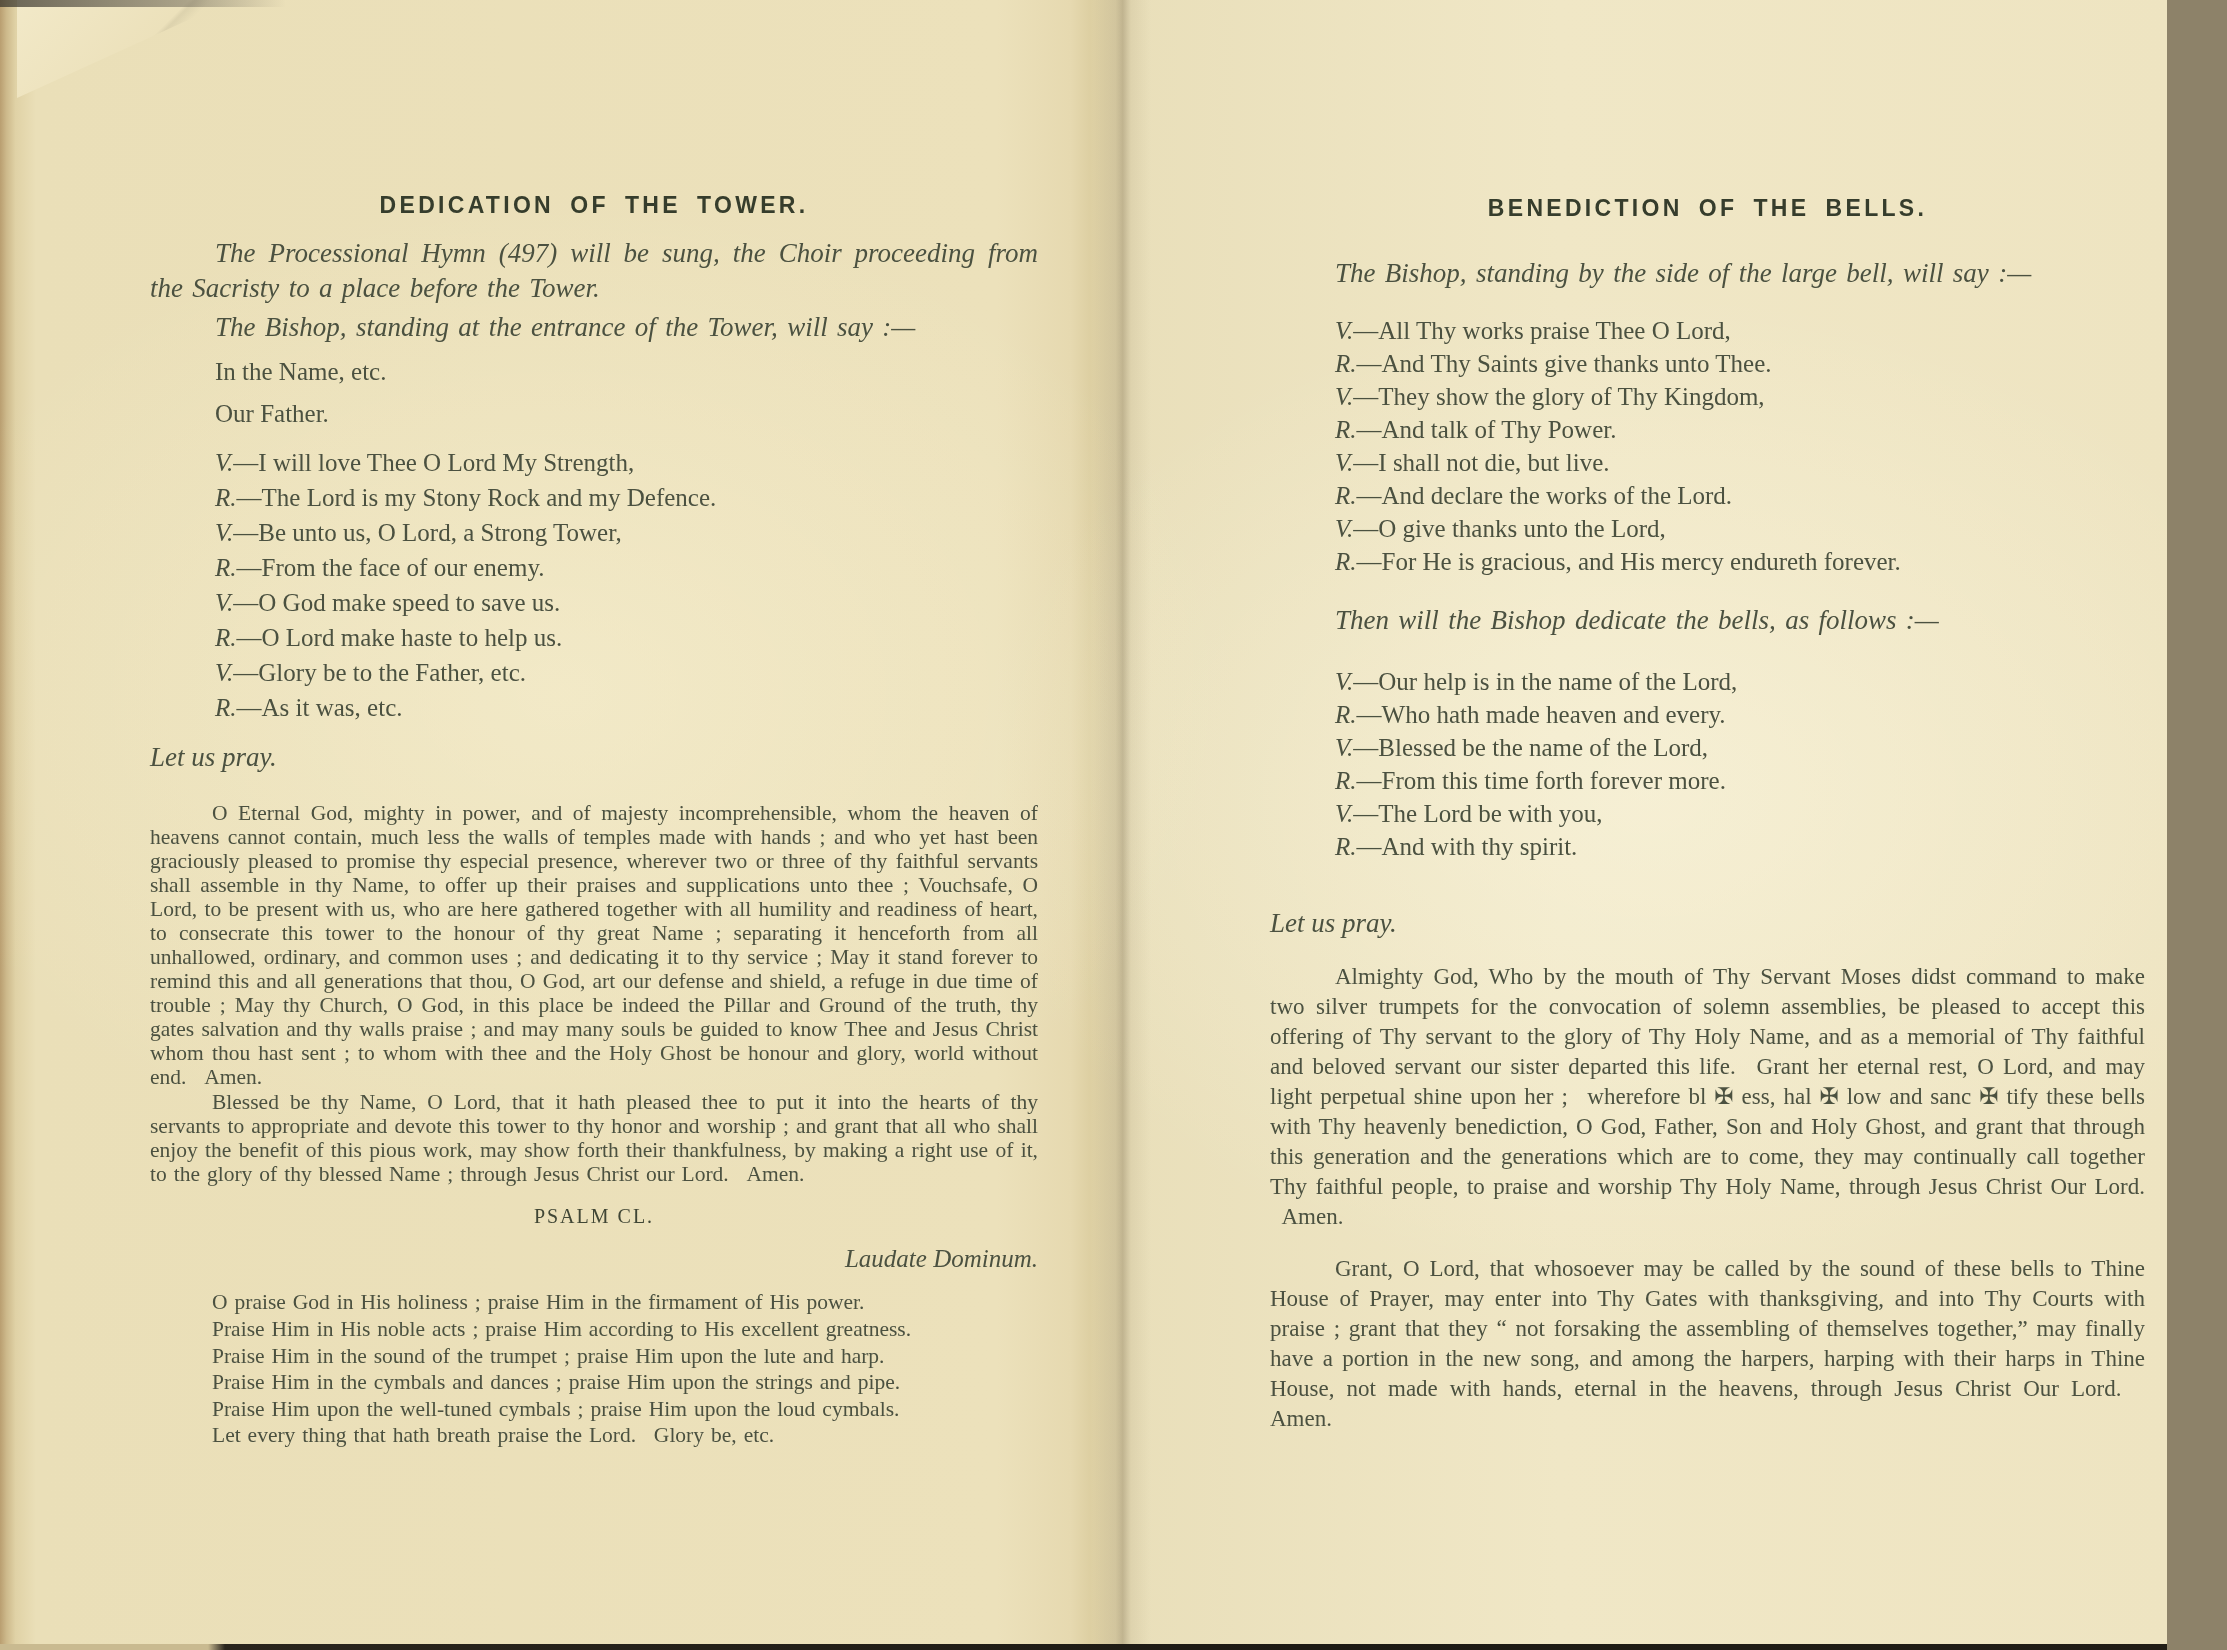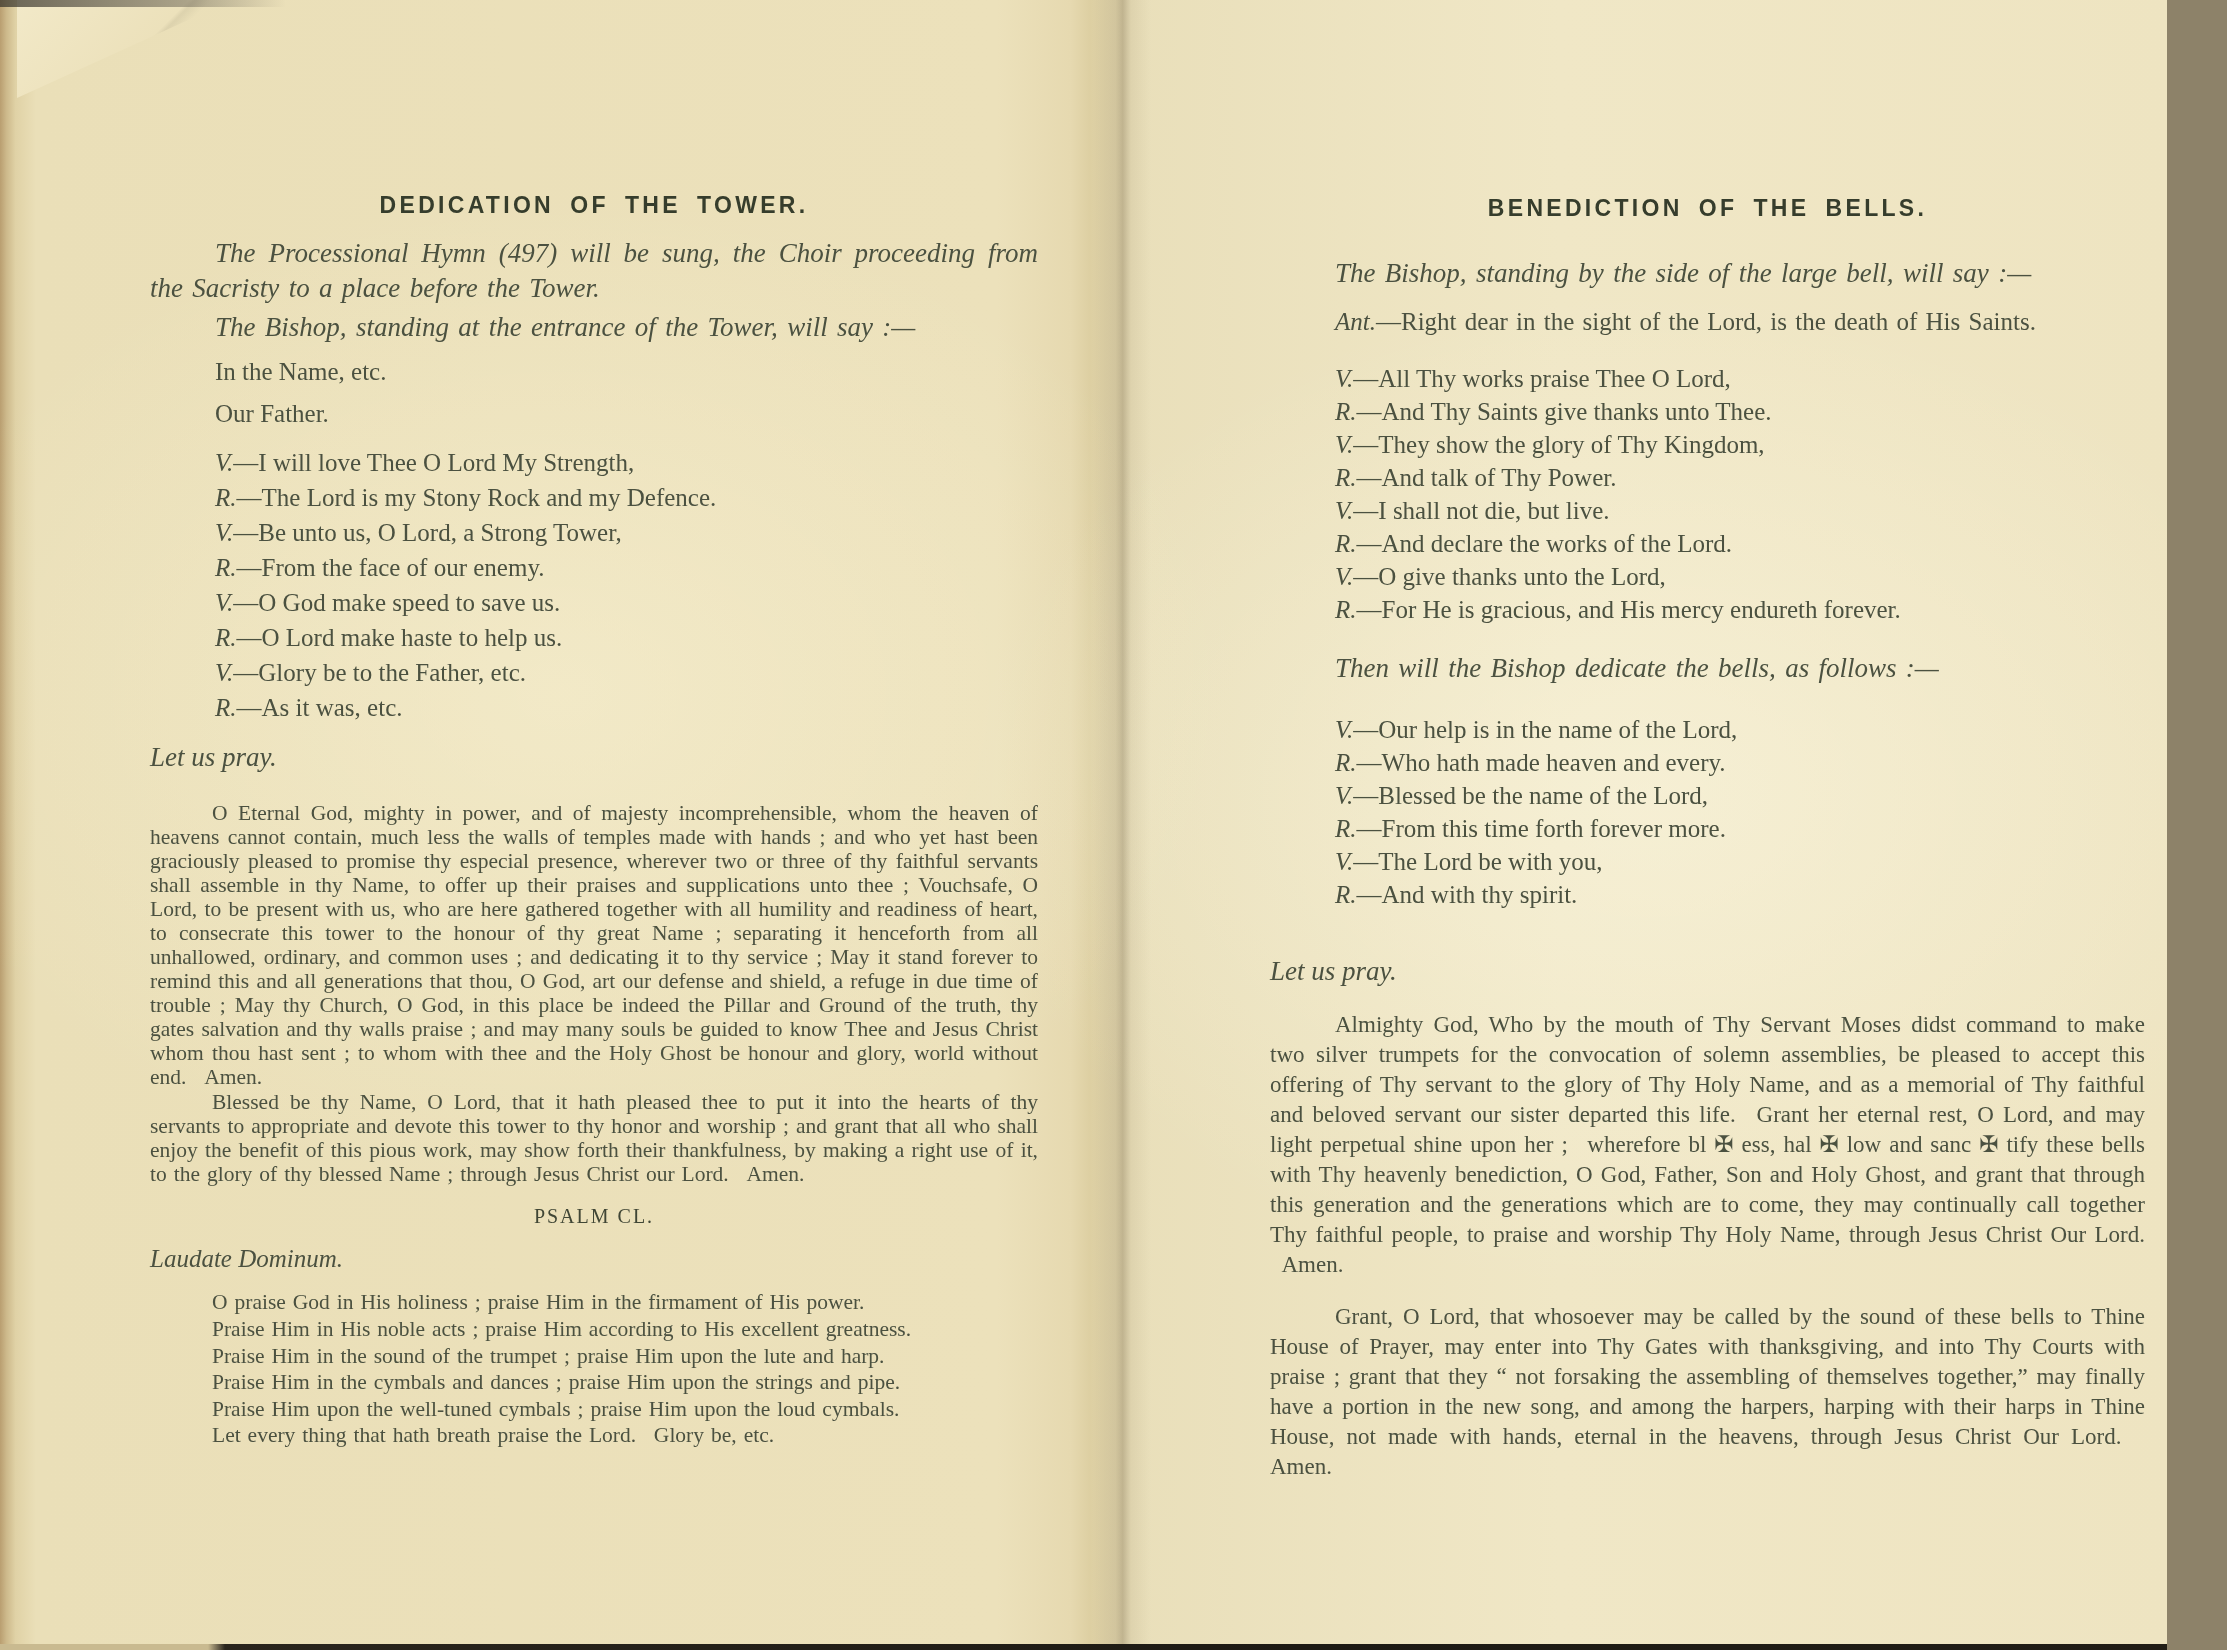--- a/index.html
+++ b/index.html
@@ -103,21 +103,21 @@
     font-size: 20px;
     letter-spacing: 2px;
     text-align: center;
     color: #404635;
   }
   .psalm-sub {
     margin: 17px 0 0;
     font-weight: normal;
     font-style: italic;
     font-size: 25px;
-    text-align: left;
+    text-align: right;
   }
   .psalm-verses { margin-top: 17px; }
   .verse {
     margin: 2.6px 0 0;
     font-size: 21.5px;
     line-height: 24px;
     text-indent: 62px;
     text-align: justify;
     word-spacing: 1.6px;
   }
@@ -190,21 +190,20 @@
       <p class="verse">Praise Him upon the well-tuned cymbals ; praise Him upon the loud cymbals.</p>
       <p class="verse">Let every thing that hath breath praise the Lord.  Glory be, etc.</p>
     </div>
   </section>
 
   <section class="page page-right">
     <h1 class="page-title">BENEDICTION OF THE BELLS.</h1>
 
     <p class="rubric rubric-bell">The Bishop, standing by the side of the large bell, will say :—</p>
 
-    <p class="ant"><span class="vlabel">Ant.</span><span>—Right dear in the sight of the Lord, is the death of His Saints.</span></p>
 
     <div class="versicles versicles-1">
       <p class="vr"><span class="vlabel">V.</span><span>—All Thy works praise Thee O Lord,</span></p>
       <p class="vr"><span class="vlabel">R.</span><span>—And Thy Saints give thanks unto Thee.</span></p>
       <p class="vr"><span class="vlabel">V.</span><span>—They show the glory of Thy Kingdom,</span></p>
       <p class="vr"><span class="vlabel">R.</span><span>—And talk of Thy Power.</span></p>
       <p class="vr"><span class="vlabel">V.</span><span>—I shall not die, but live.</span></p>
       <p class="vr"><span class="vlabel">R.</span><span>—And declare the works of the Lord.</span></p>
       <p class="vr"><span class="vlabel">V.</span><span>—O give thanks unto the Lord,</span></p>
       <p class="vr"><span class="vlabel">R.</span><span>—For He is gracious, and His mercy endureth forever.</span></p>

